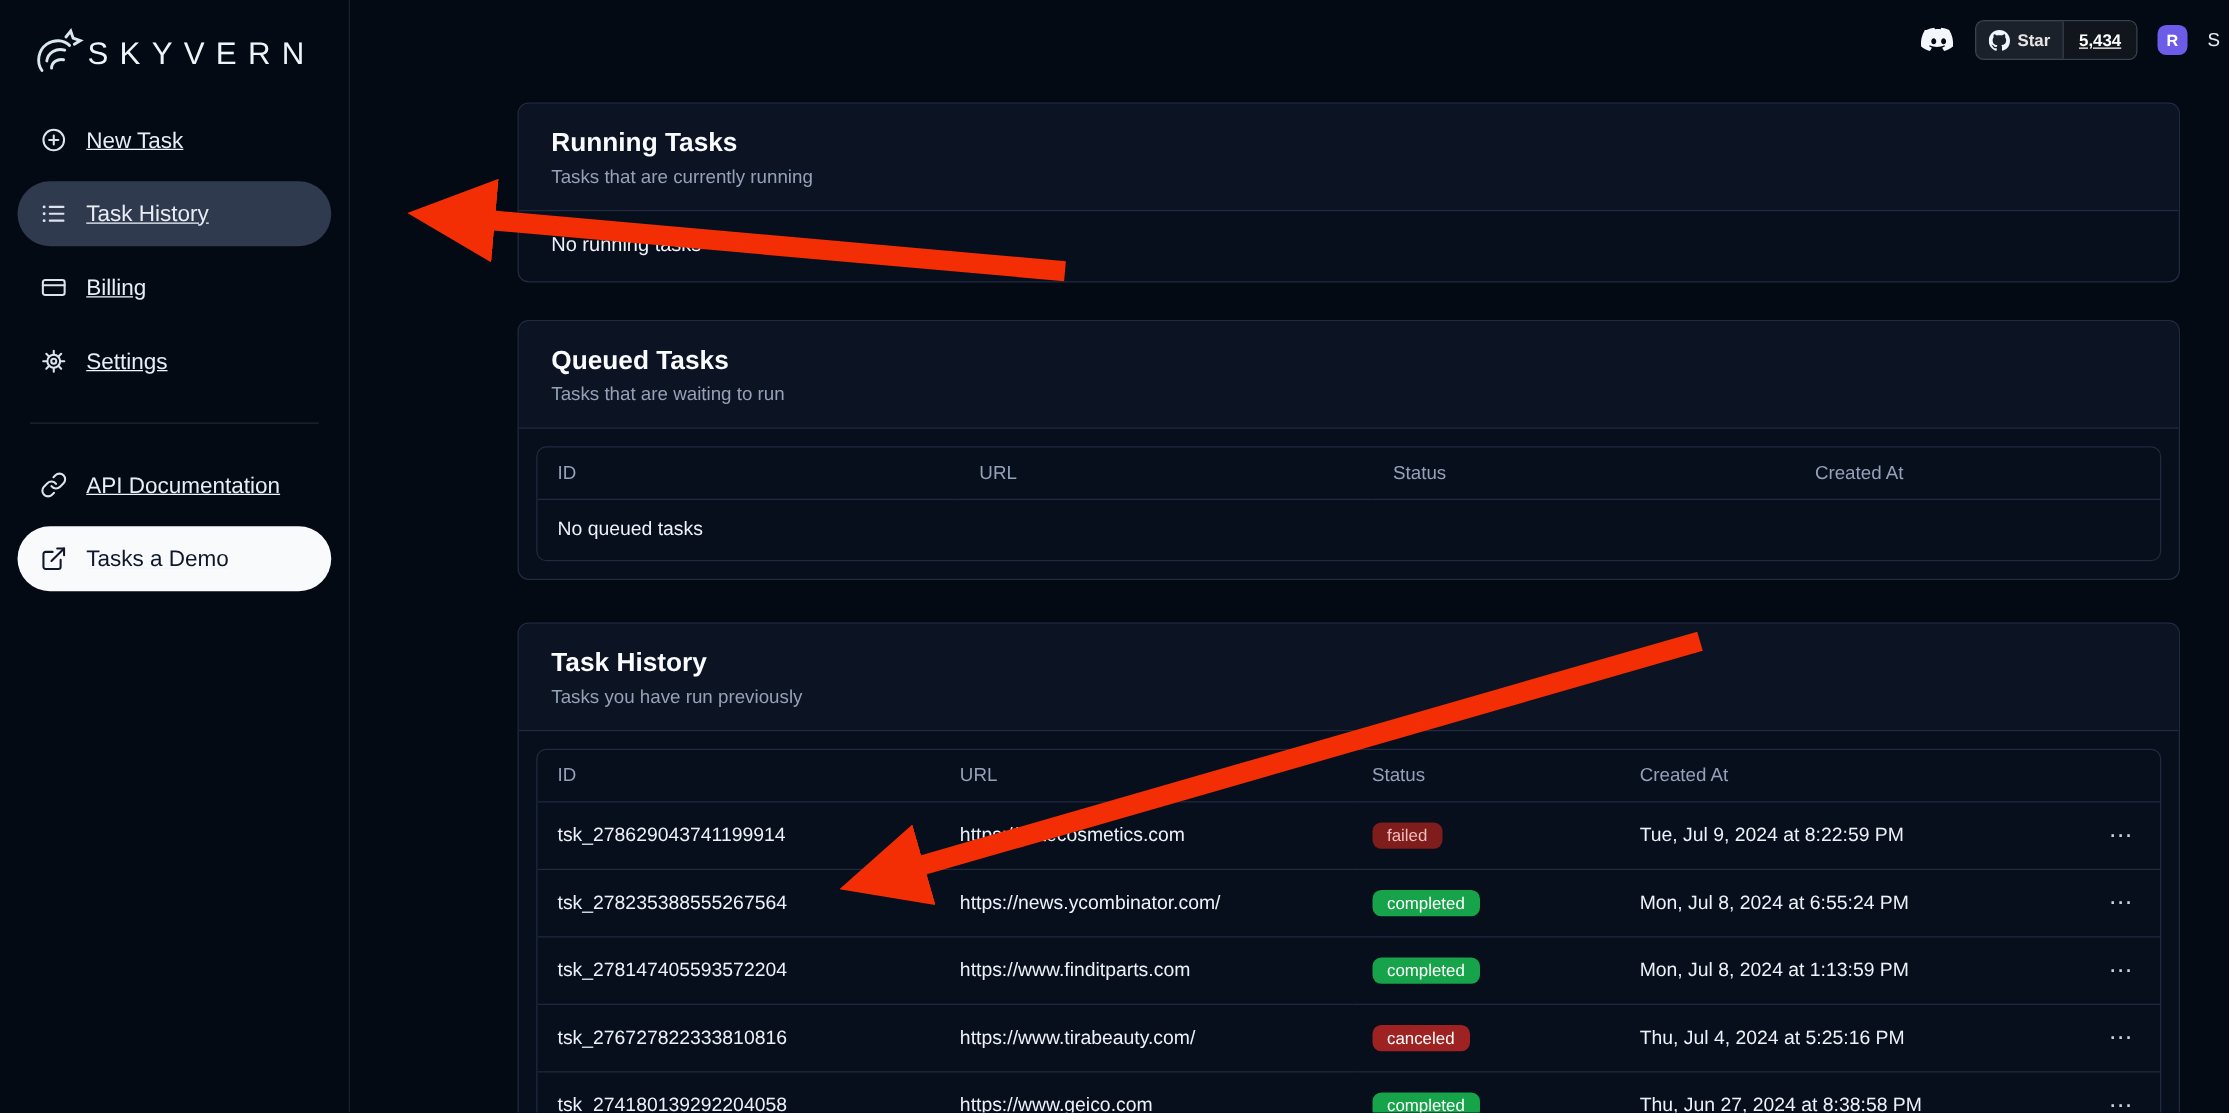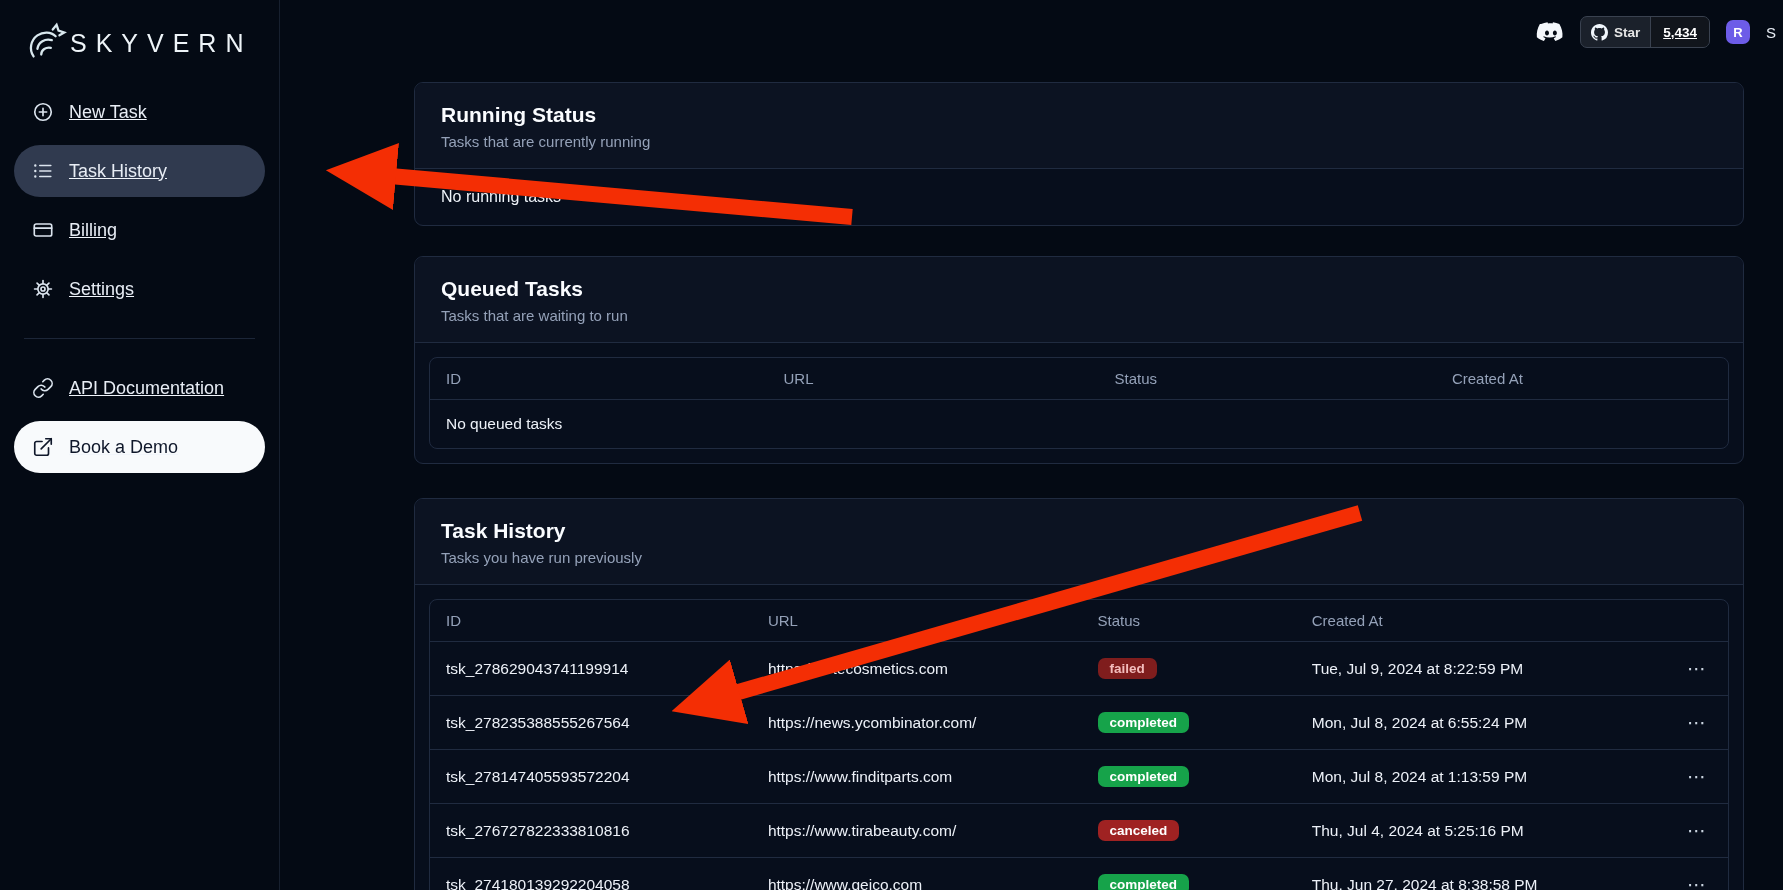--- a/index.html
+++ b/index.html
@@ -75,21 +75,21 @@
   .inner-table{border:1px solid var(--border);border-radius:8px;overflow:hidden;}
   table{width:100%;border-collapse:collapse;table-layout:fixed;}
   th{
     text-align:left;font-weight:400;font-size:15px;color:var(--muted);
     padding:12px 16px;border-bottom:1px solid var(--border);
   }
   td{font-size:15.5px;color:#edf1f8;padding:15px 16px;}
   tbody tr + tr td{border-top:1px solid var(--border);}
   tbody tr{cursor:pointer;}
   .badge{
-    display:inline-block;padding:3px 12px;border-radius:7px;font-size:13.5px;font-weight:700;color:#fff;
+    display:inline-block;padding:3px 12px;border-radius:7px;font-size:13.5px;font-weight:400;color:#fff;
   }
   .badge-completed{background:var(--status-completed);}
   .badge-failed{background:var(--status-failed);color:#f3bcbc;}
   .badge-canceled{background:var(--status-canceled);}
   .row-menu{
     background:none;border:none;color:#cbd5e1;font-size:19px;cursor:pointer;line-height:1;
     padding:2px 6px;border-radius:6px;font-family:"DejaVu Sans", sans-serif;
   }
   td.menu-cell{text-align:right;}
   
@@ -154,21 +154,21 @@
       </svg>
       <span>API Documentation</span>
     </div>
 
     <div class="nav-item demo">
       <svg viewBox="0 0 24 24">
         <path d="M15 3h6v6"></path>
           <path d="M10 14L21 3"></path>
         <path d="M18 13v6a2 2 0 0 1-2 2H5a2 2 0 0 1-2-2V8a2 2 0 0 1 2-2h6"></path>
       </svg>
-      <span>Book a Demo</span>
+      <span>Tasks a Demo</span>
     </div>
   </nav>
 </aside>
 
 <header class="topbar">
   <svg class="discord" viewBox="0 0 24 24">
     <path fill-rule="evenodd" d="M5.7 5.6C7.3 4.9 9 4.4 10.8 4.2l.4.9c1-.2 2.6-.2 3.6 0l.4-.9c1.8.2 3.5.7 5.1 1.4 2 3.3 2.8 6.9 2.4 10.6-1.7 1.3-3.6 2.3-5.6 2.9-.5-.7-.9-1.4-1.3-2.2l1.8-.9-.4-.6c-3 1.4-6.4 1.4-9.4 0l-.4.6 1.8.9c-.4.8-.8 1.5-1.3 2.2-2-.6-3.9-1.6-5.6-2.9-.4-3.7.4-7.3 2.4-10.6zm3.1 7.2c0 1.05.72 1.95 1.6 1.95s1.6-.9 1.6-1.95-.72-1.95-1.6-1.95-1.6.9-1.6 1.95zm6.3 0c0 1.05.72 1.95 1.6 1.95s1.6-.9 1.6-1.95-.72-1.95-1.6-1.95-1.6.9-1.6 1.95z"></path>
   </svg>
 
   <div class="gh">
@@ -182,21 +182,21 @@
   </div>
 
   <div class="avatar">R</div>
   <span class="partial">S</span>
 </header>
 
 <main class="main">
 
   <section class="card">
     <div class="card-header">
-      <div class="card-title">Running Status</div>
+      <div class="card-title">Running Tasks</div>
       <div class="card-sub">Tasks that are currently running</div>
     </div>
     <div class="card-empty">No running tasks</div>
   </section>
 
   <section class="card">
     <div class="card-header">
       <div class="card-title">Queued Tasks</div>
       <div class="card-sub">Tasks that are waiting to run</div>
     </div>

